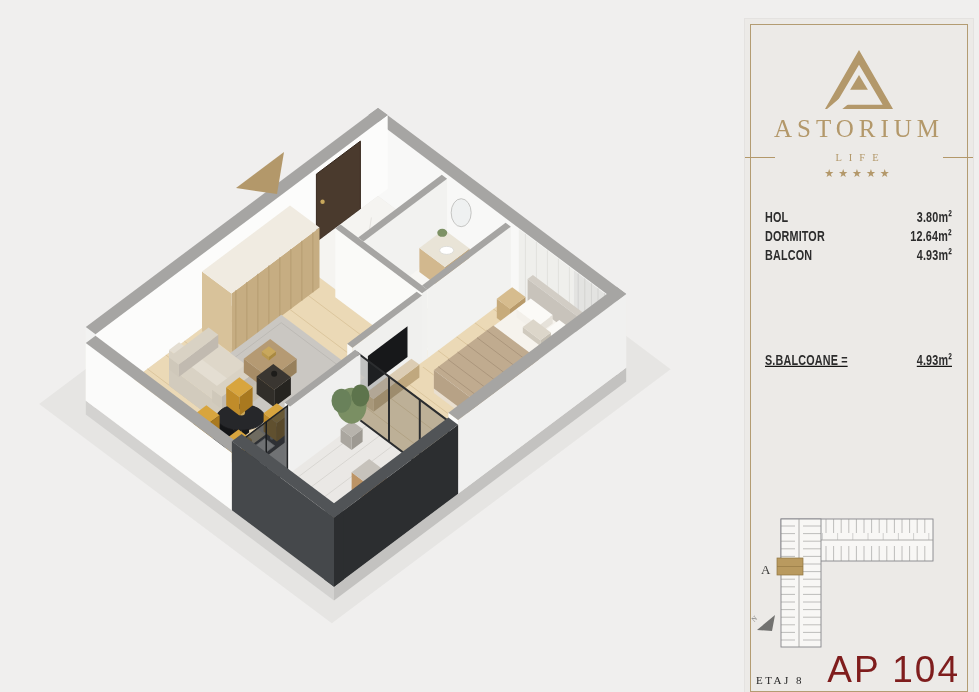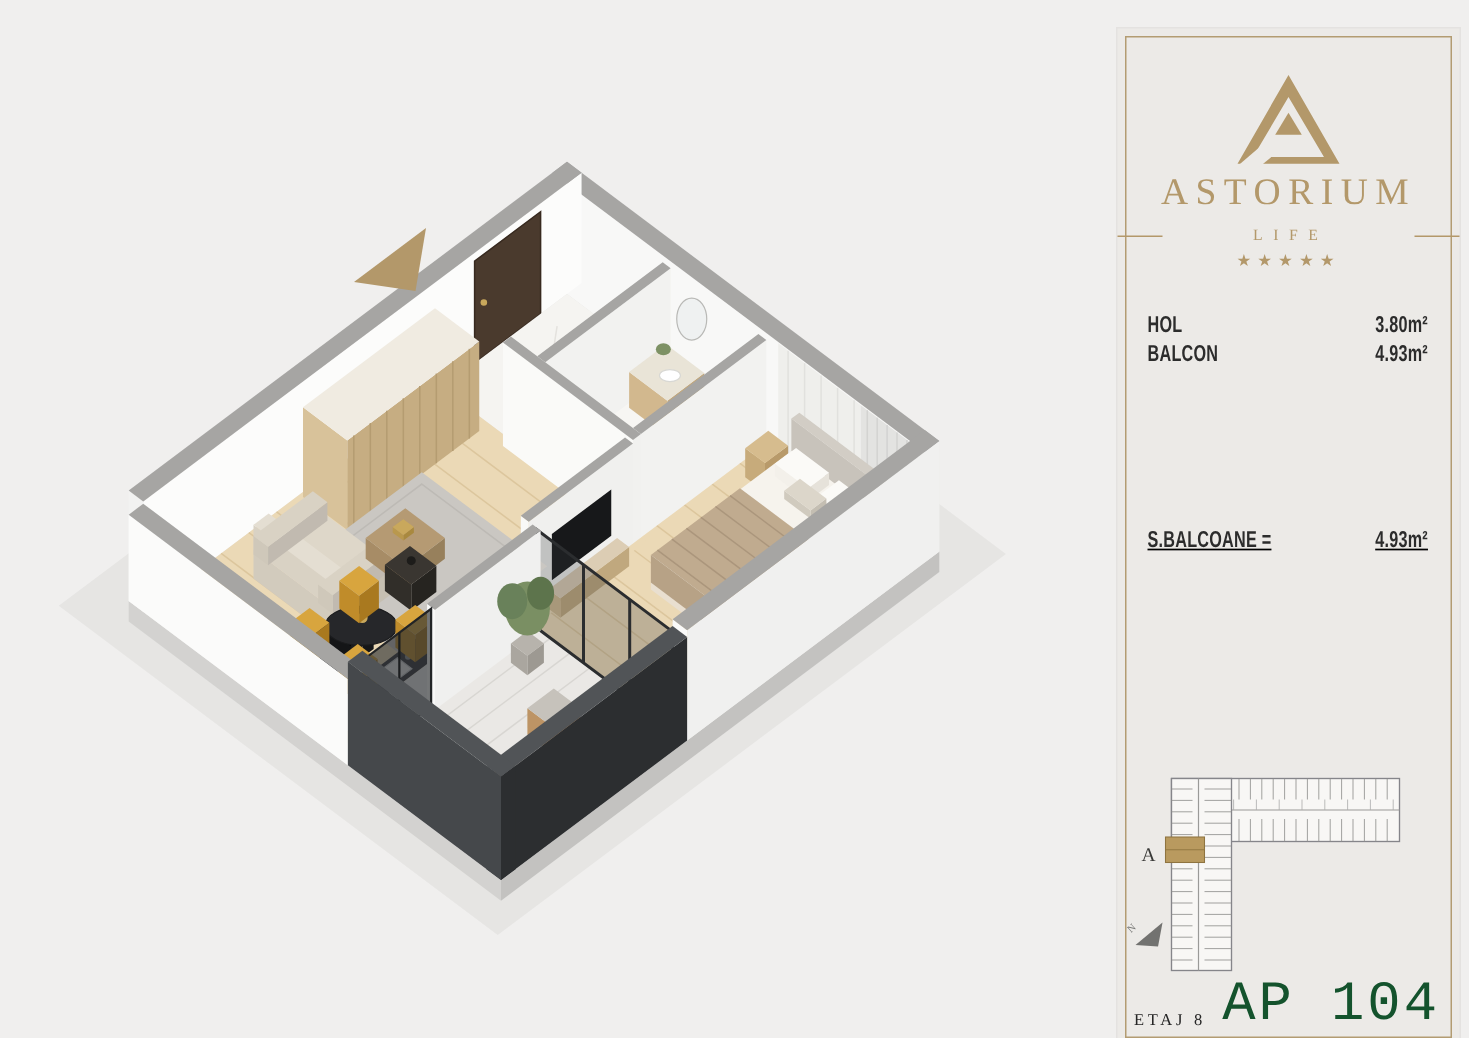--- a/index.html
+++ b/index.html
@@ -63,22 +63,22 @@
     transform:rotate(-42deg);font-family:"Liberation Serif",serif;
   }
 
   .floor-label{
     position:absolute;left:11px;bottom:11px;
     font-family:"Liberation Serif","DejaVu Serif",serif;
     font-size:11px;letter-spacing:2.5px;color:#262626;
   }
   .apt-label{
     position:absolute;right:13px;bottom:6px;
-    font-family:Liberation Mono, monospace;
-    font-size:37px;letter-spacing:2px;color:#14532d;
+    font-family:Liberation Sans, sans-serif;
+    font-size:37px;letter-spacing:2px;color:#7f1d1d;
   }
 </style>
 </head>
 <body>
 
 <div class="plan-area">
   <svg id="planSvg" width="745" height="692" viewBox="0 0 745 692">
       <polygon points="378.0,149.8 670.6,369.3 331.8,623.3 39.2,403.9" fill="rgba(110,110,108,0.08)"></polygon>
       <polygon points="626.2,381.4 334.0,600.5 334.0,586.7 626.2,367.6" fill="#c3c2c0"></polygon>
       <polygon points="85.8,414.4 334.0,600.5 334.0,586.7 85.8,400.6" fill="#d3d2d0"></polygon>
@@ -304,20 +304,24 @@
     <span class="rule"></span>
   </div>
   <div class="stars">★★★★★</div>
 
   <div class="rooms">
     <div class="room-row">
       <span class="lab">HOL</span>
       <span class="val">3.80m²</span>
     </div>
     <div class="room-row">
+      <span class="lab">DORMITOR</span>
+      <span class="val">12.64m²</span>
+    </div>
+    <div class="room-row">
       <span class="lab">BALCON</span>
       <span class="val">4.93m²</span>
     </div>
   </div>
 
   <div class="totals">
     <div class="room-row">
       <span class="lab">S.BALCOANE =</span>
       <span class="val">4.93m²</span>
     </div>

